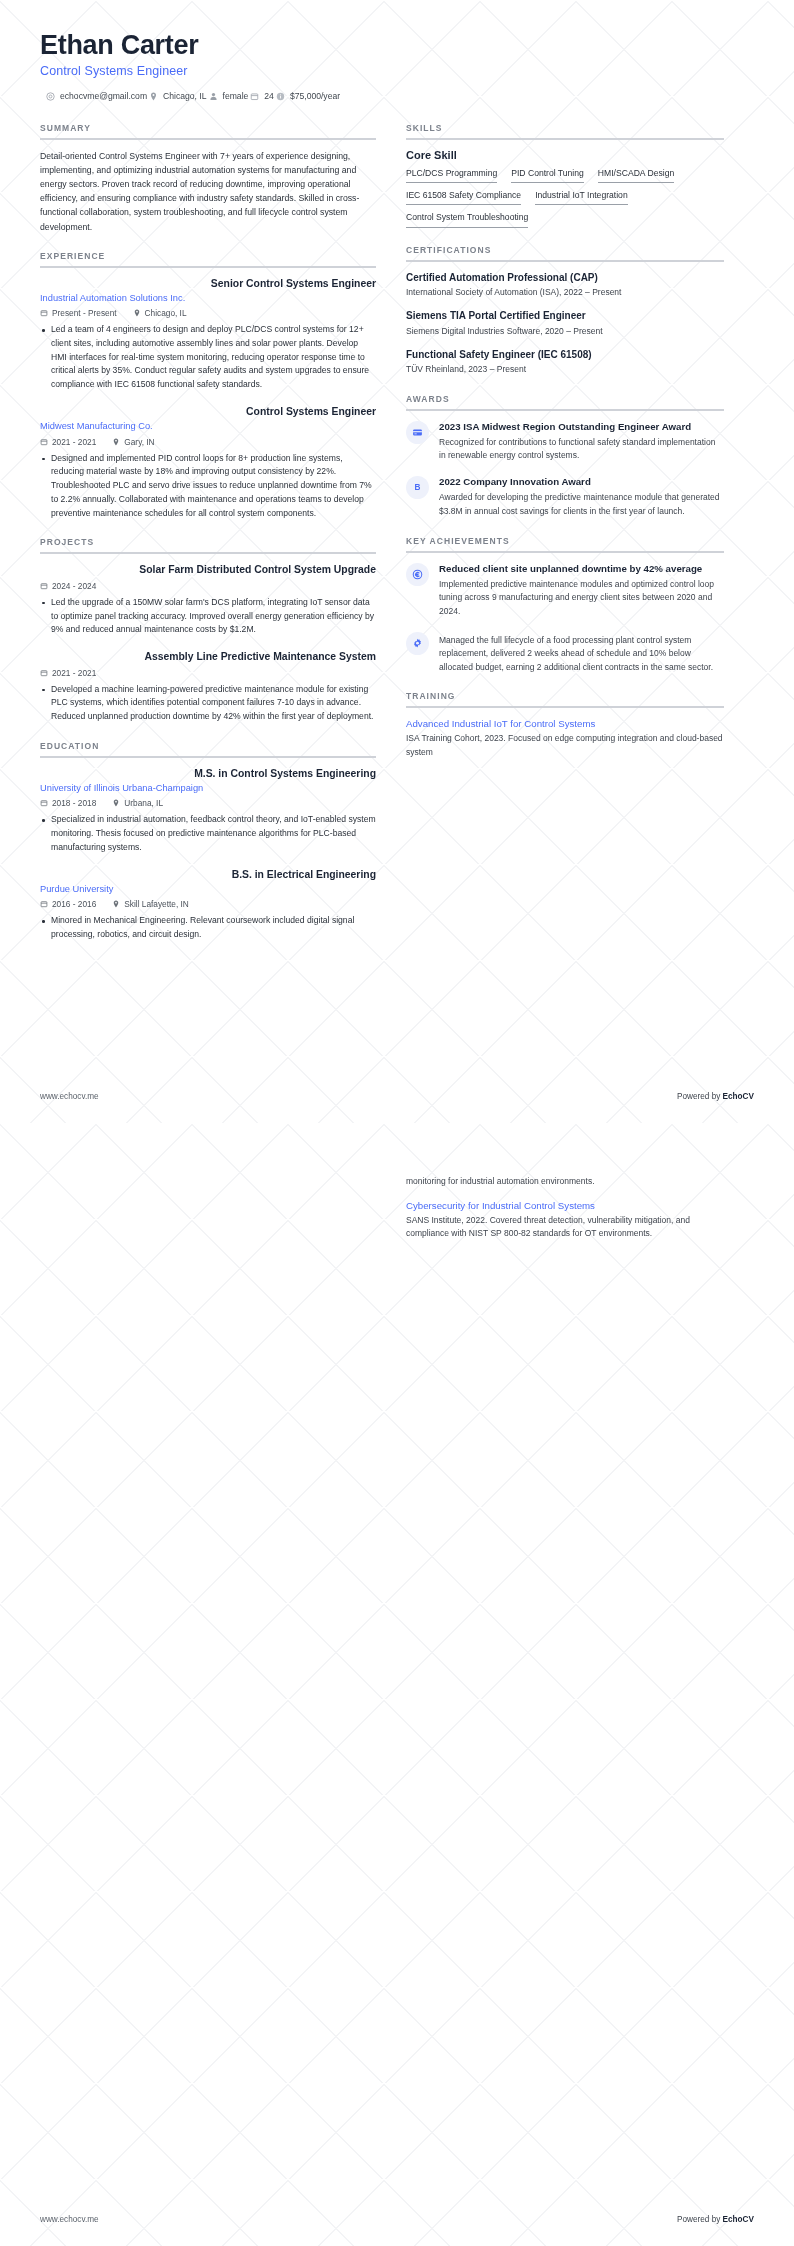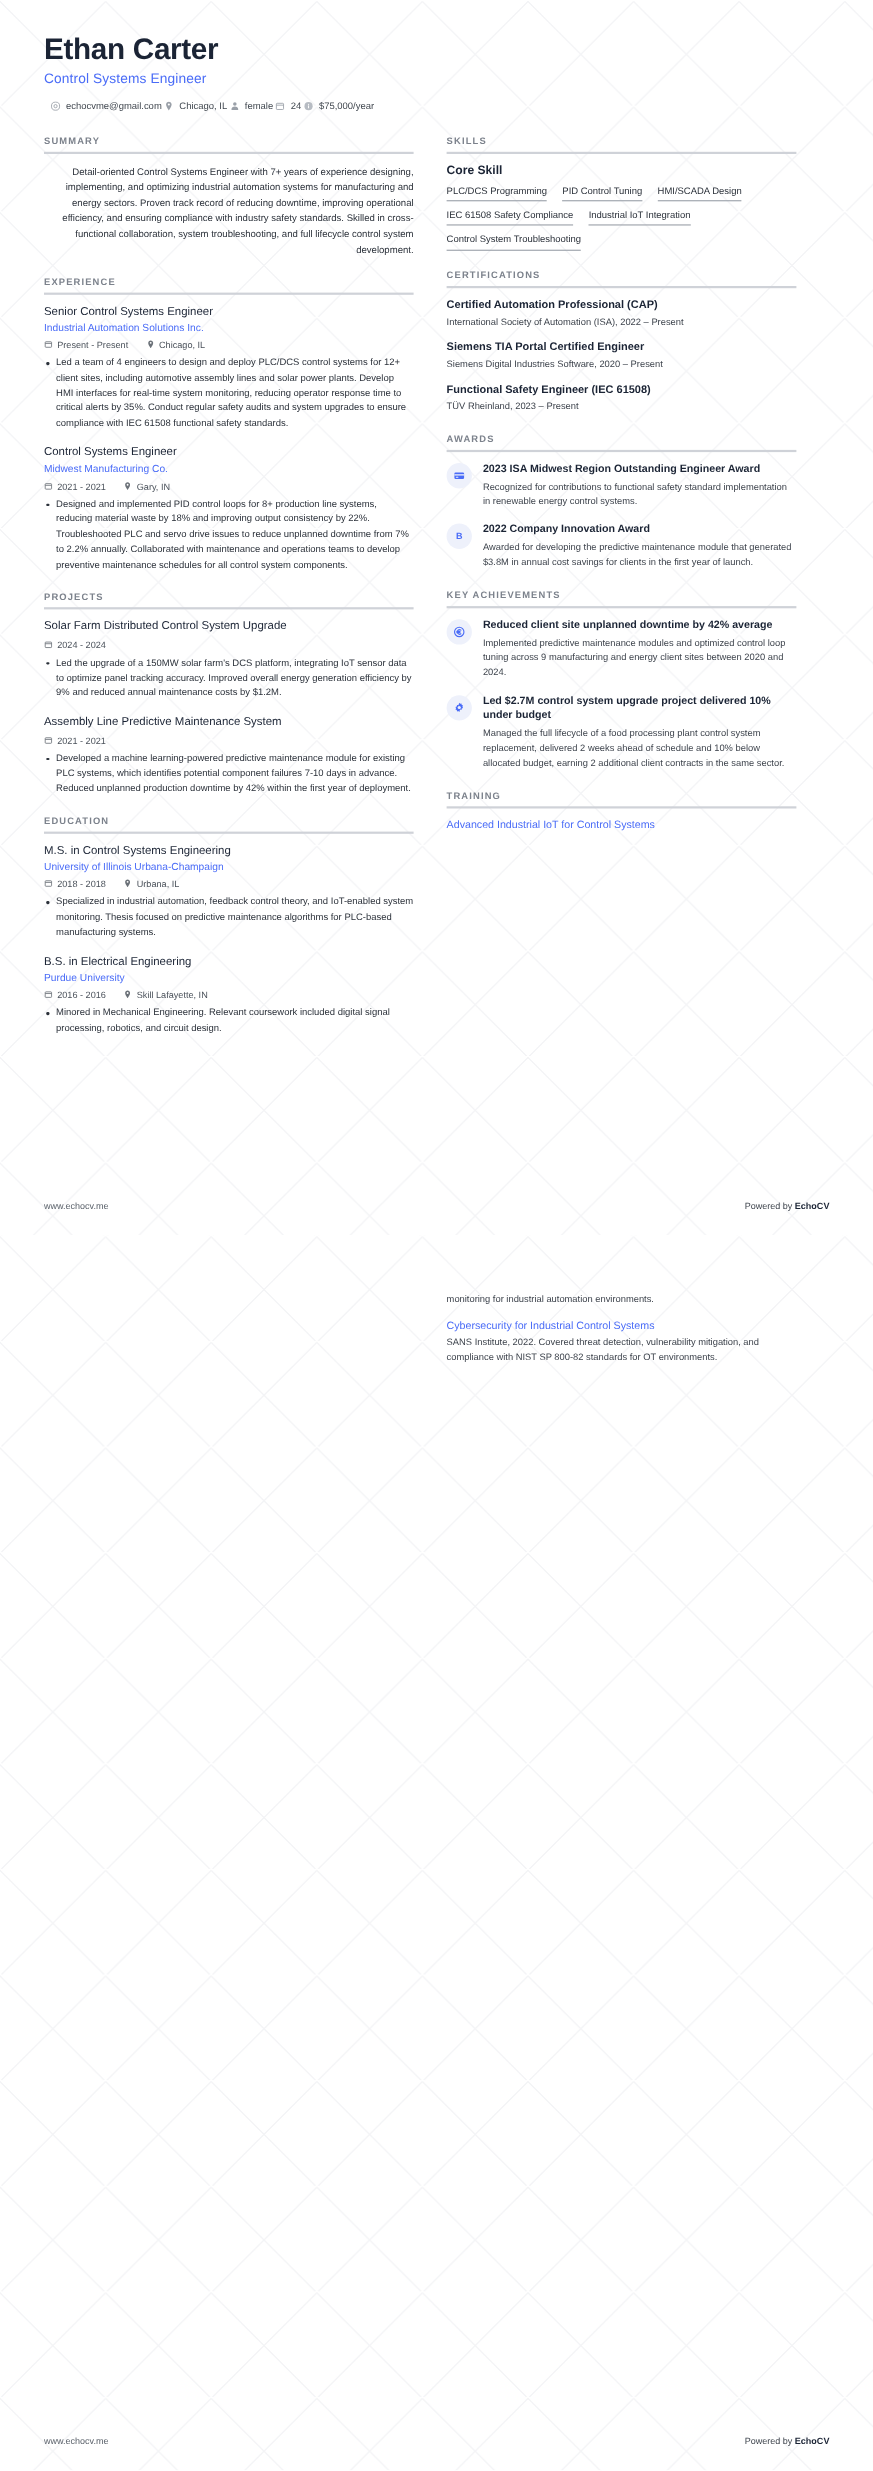--- a/index.html
+++ b/index.html
@@ -77,31 +77,32 @@
   .section-rule {
     height: 2px;
     background: #cfd2d8;
     margin-bottom: 9px;
   }
 
   .summary-text {
     font-size: 8.7px;
     line-height: 1.62;
     color: #2b313a;
-    text-align: right;
+    text-align: left;
   }
 
   
   .entry { margin-bottom: 13px; }
   .entry:last-child { margin-bottom: 2px; }
   .entry-title {
     font-size: 10.4px;
-    font-weight: 400;
+    font-weight: 700;
     color: #1b2435;
     line-height: 1.3;
+    text-align: right;
   }
   .entry-org {
     font-size: 9.3px;
     color: #4a6cf7;
     font-weight: 500;
     margin-top: 2px;
     line-height: 1.3;
   }
   .entry-meta {
     display: flex;
@@ -542,32 +543,32 @@
           </div>
 
           <div class="icon-entry">
             <div class="icon-badge">
               <svg width="11" height="11" viewBox="0 0 16 16" fill="#4a6cf7">
                 <path d="M8 1.2l1.1 1.5 1.8-.4.4 1.8 1.7.7-.8 1.7.8 1.7-1.7.7-.4 1.8-1.8-.4L8 13.8l-1.1-1.5-1.8.4-.4-1.8-1.7-.7.8-1.7-.8-1.7 1.7-.7.4-1.8 1.8.4z"></path>
                 <circle cx="8" cy="7.5" r="2.1" fill="#eef1fb"></circle>
               </svg>
             </div>
             <div class="icon-body">
-              <div class="icon-title">Led $2.7M control system upgrade project delivered 10% under budget</div>
               <div class="icon-desc">Managed the full lifecycle of a food processing plant control system replacement, delivered 2 weeks ahead of schedule and 10% below allocated budget, earning 2 additional client contracts in the same sector.</div>
             </div>
           </div>
         </div>
 
         <div class="section">
           <div class="section-title">TRAINING</div>
           <div class="section-rule"></div>
 
           <div class="training">
             <div class="training-name">Advanced Industrial IoT for Control Systems</div>
+            <div class="training-desc">ISA Training Cohort, 2023. Focused on edge computing integration and cloud-based system</div>
           </div>
         </div>
       </div>
     </div>
   </div>
 
   <div class="footer">
     <span>www.echocv.me</span>
     <span class="brand"><span>Powered by </span><b>EchoCV</b></span>
   </div>

